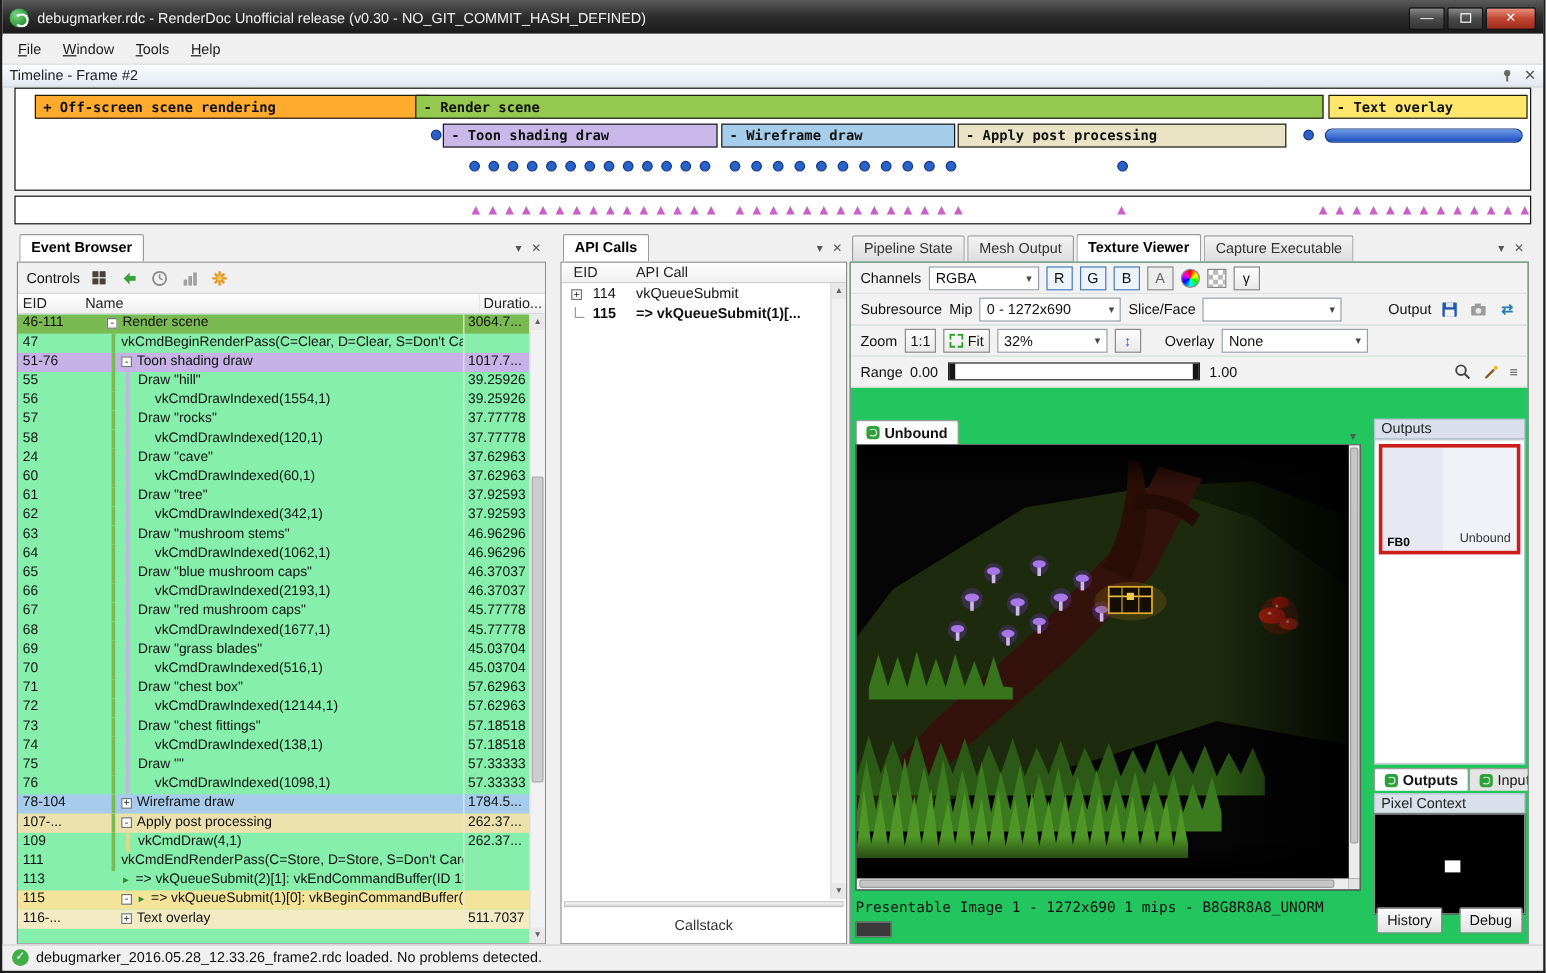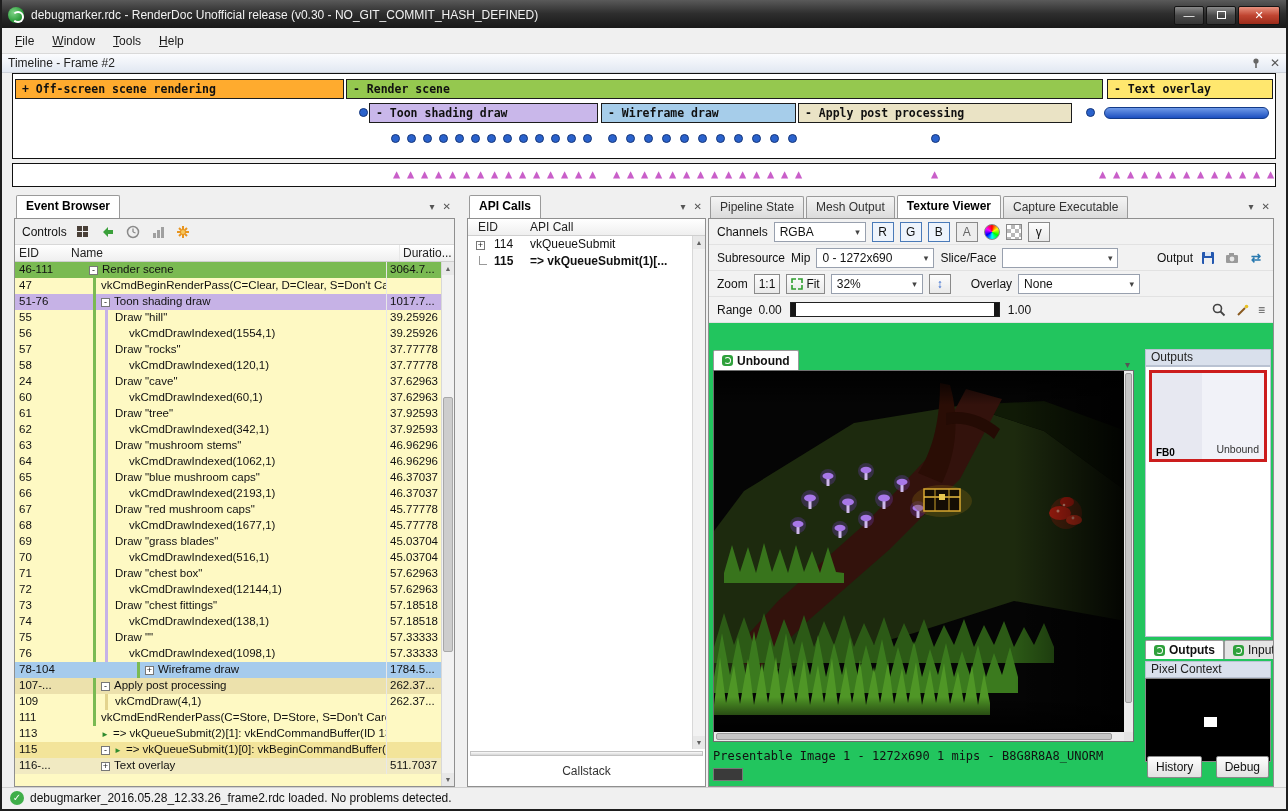--- a/index.html
+++ b/index.html
@@ -46,21 +46,21 @@
   .tab.sel{background:#fff;color:#000;font-weight:bold;padding-bottom:5px}
   .dockicons{position:absolute;right:4px;top:5px;display:flex;gap:8px;color:#555;font-size:10px}
   .content{position:absolute;left:0;right:0;top:22px;bottom:0;border:1px solid #8f8f8f;background:#fff;overflow:hidden}
 
   
   #event-panel{left:12px;width:441px}
   .controls{height:26px;background:#f0f0f0;border-bottom:1px solid #d8d8d8;display:flex;align-items:center;gap:7px;padding:0 7px}
   .cicon{width:18px;height:18px;display:flex;align-items:center;justify-content:center}
   .thead{display:flex;height:17px;line-height:16px;background:linear-gradient(#ffffff,#efefef);border-bottom:1px solid #cfcfcf;color:#222}
   .thead .eid{font-weight:normal}
-  #event-rows{position:absolute;left:0;right:13px;top:43px;bottom:0;background:#fef9c3;overflow:hidden}
+  #event-rows{position:absolute;left:0;right:13px;top:43px;bottom:0;background:#86efac;overflow:hidden}
   .erow{display:flex;height:16px;line-height:15px;font-size:11.5px;white-space:nowrap}
   .ecell{flex:none}
   .eid{width:44px;padding-left:4px}
   .ename{flex:1;position:relative;overflow:hidden}
   .edur{width:55px;border-left:1px solid #e8e8e8;padding-left:3px}
   .guide{position:absolute;top:0;bottom:0;width:3px}
   .exp{display:inline-block;width:9px;height:9px;border:1px solid #777;background:#fff;font-size:9px;line-height:7px;text-align:center;margin-right:4px;vertical-align:0px;color:#222}
   .flowarrow{color:#2e8b2e;font-size:8px;margin-right:4px}
   .vscroll{position:absolute;right:0;top:43px;bottom:0;width:13px;background:#f2f2f2;border-left:1px solid #d8d8d8}
   .sarrow{position:absolute;left:0;right:0;height:13px;top:0;background:#e8e8e8;color:#606060;font-size:7px;text-align:center;line-height:13px}
@@ -154,21 +154,21 @@
       <svg width="12" height="12">
           <circle cx="6" cy="4" r="2.6" fill="#666"></circle>
           <line x1="6" y1="6" x2="6" y2="11" stroke="#666" stroke-width="1.6"></line>
         </svg>
       <span>✕</span>
     </span>
   </div>
 
   <div class="tl-body">
     <div id="tl-canvas">
-        <div class="tbar trow1" style="left: 2px; width: 329px; background: rgb(255, 171, 46);">+ Off-screen scene rendering</div>
+        <div class="tbar trow1" style="left: 16px; width: 329px; background: rgb(255, 171, 46);">+ Off-screen scene rendering</div>
         <div class="tbar trow1" style="left: 333px; width: 757px; background: rgb(149, 200, 79);">- Render scene</div>
         <div class="tbar trow1" style="left: 1094px; width: 166px; background: rgb(255, 231, 110);">- Text overlay</div>
         <div class="tbar trow2" style="left: 356px; width: 229px; background: rgb(201, 183, 234);">- Toon shading draw</div>
         <div class="tbar trow2" style="left: 588px; width: 195px; background: rgb(166, 205, 234);">- Wireframe draw</div>
         <div class="tbar trow2" style="left: 785px; width: 274px; background: rgb(234, 227, 197);">- Apply post processing</div>
         <div class="tdot" style="left: 346px; top: 34px;"></div>
         <div class="tdot" style="left: 1073px; top: 34px;"></div>
         <div class="tdot" style="left: 378px; top: 60px;"></div>
         <div class="tdot" style="left: 394px; top: 60px;"></div>
         <div class="tdot" style="left: 410px; top: 60px;"></div>
@@ -374,21 +374,21 @@
           <div class="erow">
             <span class="ecell eid">75</span>
             <span class="ecell ename" style="padding-left: 56px;"><span class="guide" style="left: 34px; background: rgb(122, 186, 82);"></span><span class="guide" style="left: 46px; background: rgb(198, 178, 230);"></span><span>Draw ""</span></span>
             <span class="ecell edur">57.33333</span>
           </div>
           <div class="erow">
             <span class="ecell eid">76</span>
             <span class="ecell ename" style="padding-left: 70px;"><span class="guide" style="left: 34px; background: rgb(122, 186, 82);"></span><span class="guide" style="left: 46px; background: rgb(198, 178, 230);"></span><span>vkCmdDrawIndexed(1098,1)</span></span>
             <span class="ecell edur">57.33333</span>
           </div>
-          <div class="erow" style="background: rgb(166, 203, 236); gap: 44px;">
+          <div class="erow" style="background: rgb(166, 203, 236);">
             <span class="ecell eid">78-104</span>
             <span class="ecell ename" style="padding-left: 42px;"><span class="guide" style="left: 34px; background: rgb(122, 186, 82);"></span><span class="exp">+</span><span>Wireframe draw</span></span>
             <span class="ecell edur">1784.5...</span>
           </div>
           <div class="erow" style="background: rgb(236, 225, 172);">
             <span class="ecell eid">107-...</span>
             <span class="ecell ename" style="padding-left: 42px;"><span class="guide" style="left: 34px; background: rgb(122, 186, 82);"></span><span class="exp">-</span><span>Apply post processing</span></span>
             <span class="ecell edur">262.37...</span>
           </div>
           <div class="erow">

